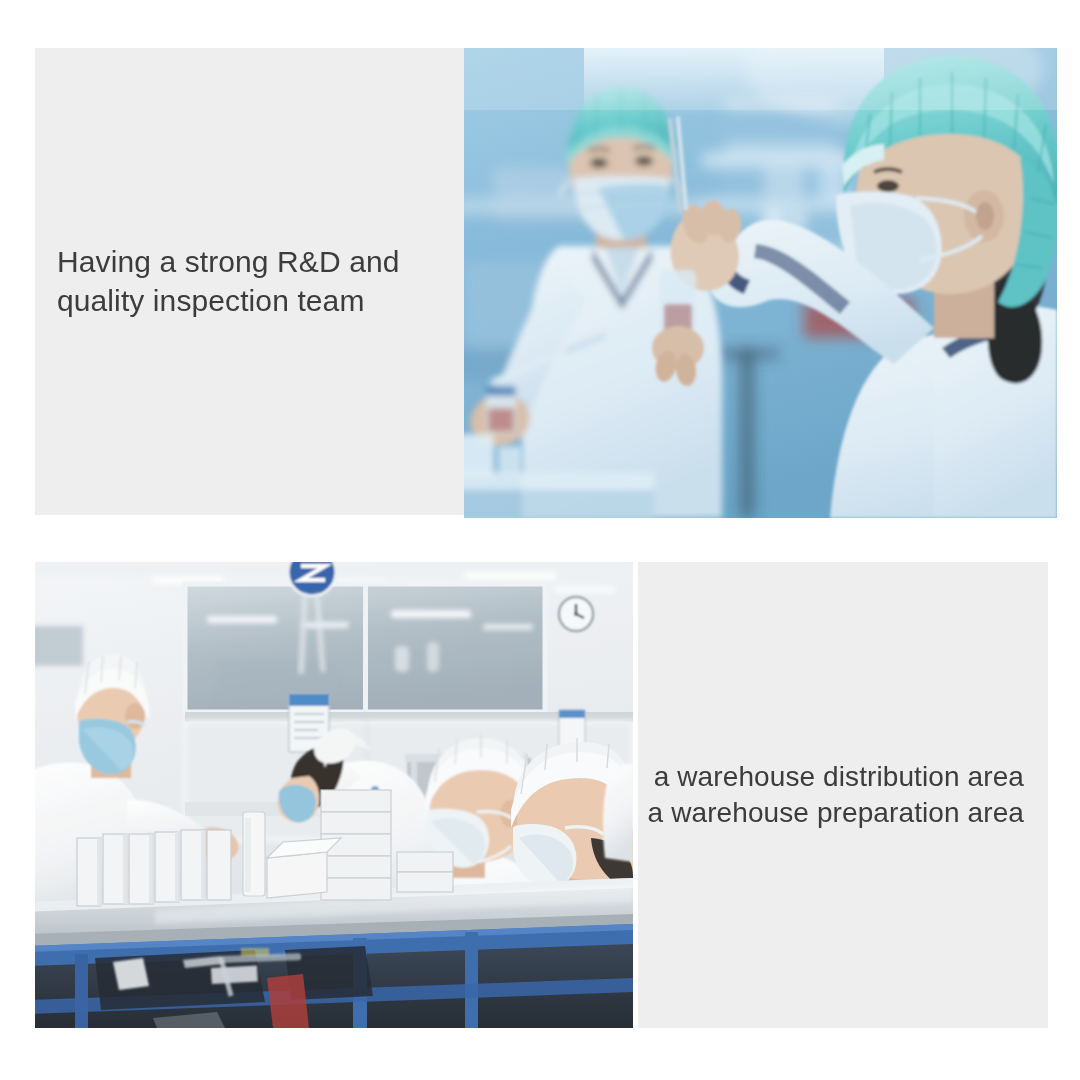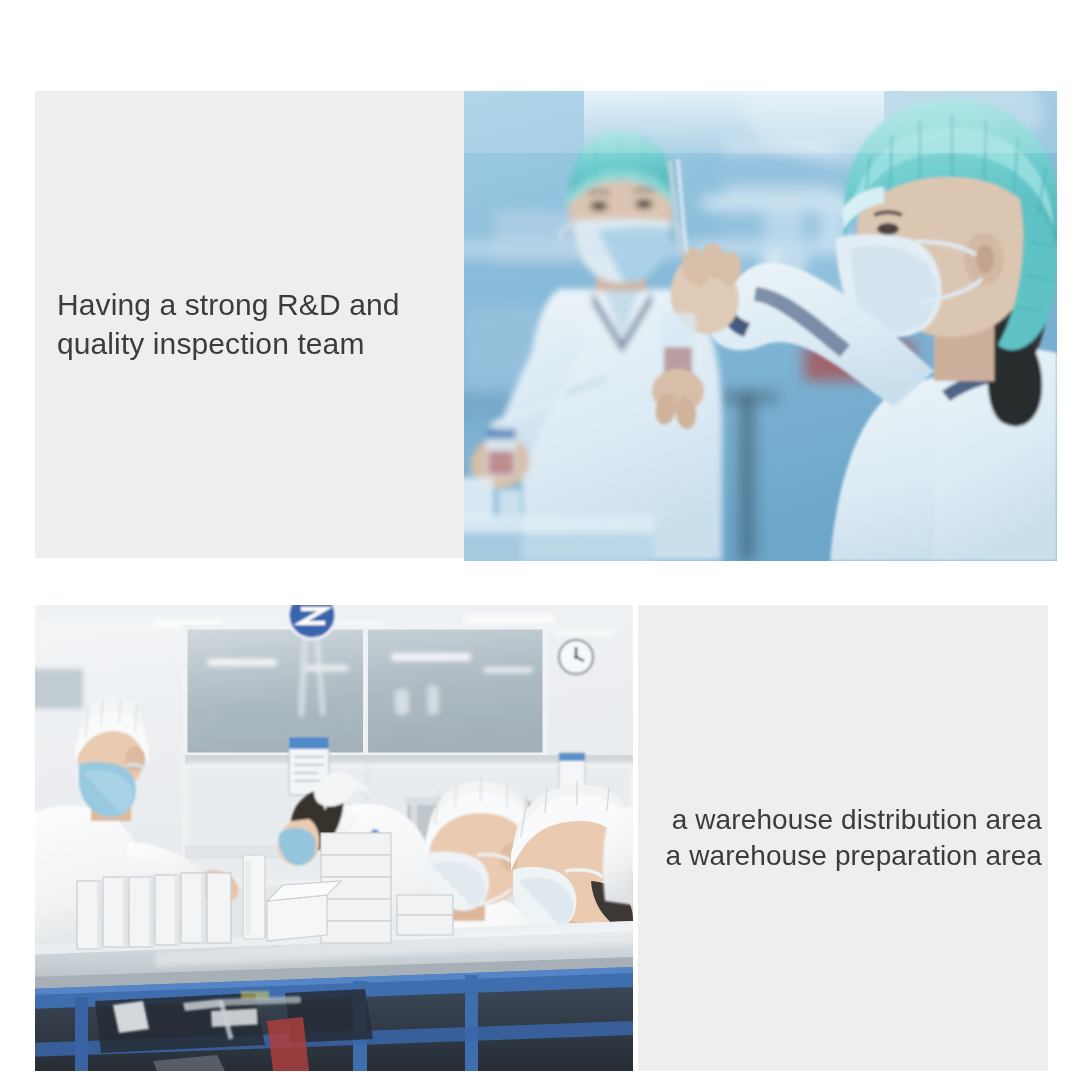--- a/index.html
+++ b/index.html
@@ -11,21 +11,20 @@
     width: 1080px;
     height: 1080px;
     font-family: "Liberation Sans", sans-serif;
     overflow: hidden;
     position: relative;
   }
   .page {
     position: absolute;
     inset: 0;
     background: #ffffff;
-    margin-top: 43px;
   }
 
   
   .row1-caption-panel {
     position: absolute;
     left: 35px;
     top: 48px;
     width: 430px;
     height: 467px;
     background: #eeeeee;
@@ -68,21 +67,21 @@
     left: 638px;
     top: 562px;
     width: 410px;
     height: 466px;
     background: #eeeeee;
     display: flex;
     align-items: center;
     justify-content: flex-end;
   }
   .row2-caption {
-    padding-right: 6px;
+    padding-right: 24px;
     padding-left: 8px;
     color: #3c3c3c;
     font-size: 28px;
     line-height: 1.3;
     font-weight: 300;
     letter-spacing: 0.1px;
     text-align: right;
     white-space: pre-line;
   }
 

